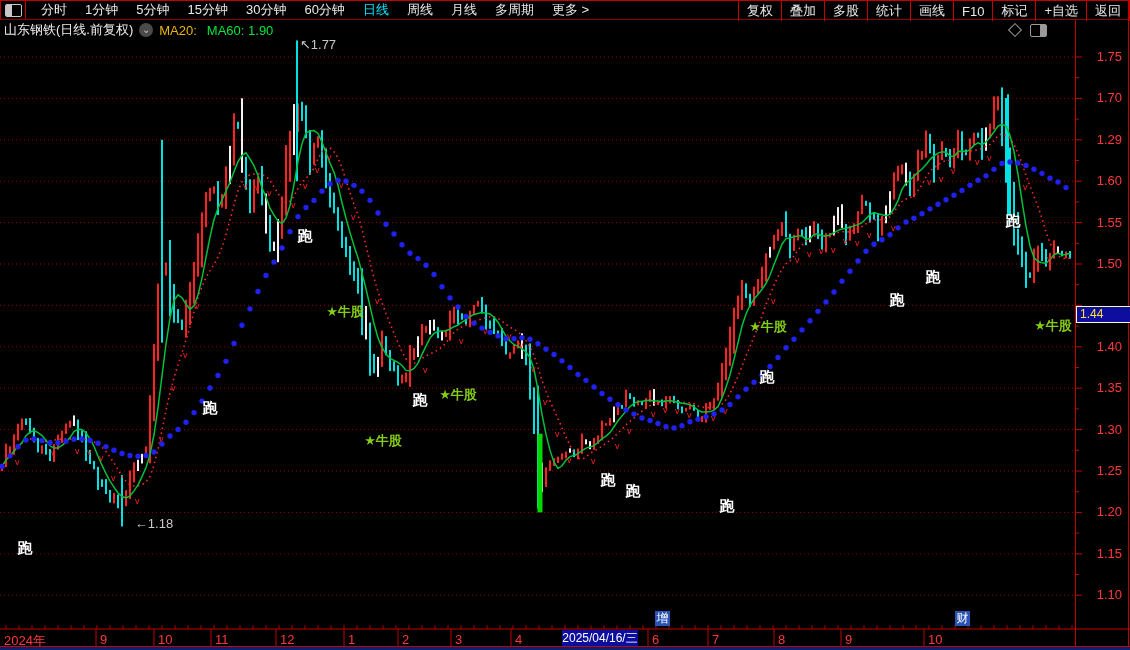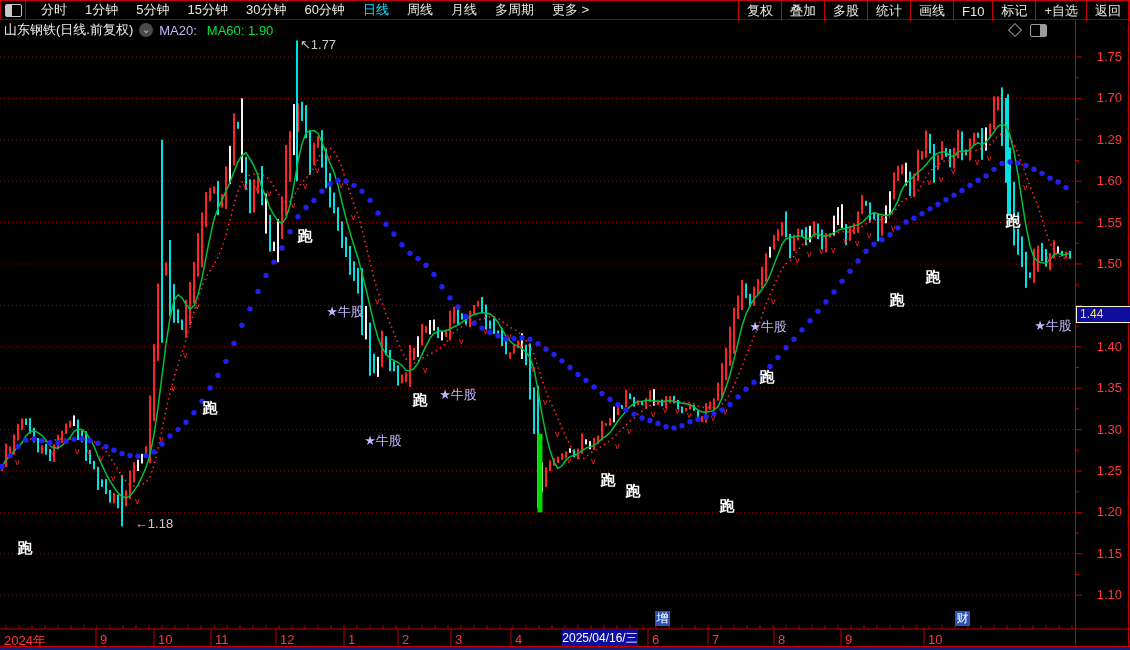--- a/index.html
+++ b/index.html
@@ -18,40 +18,40 @@
   .menu-item.active{color:#00e5ff;}
   .right-buttons{margin-left:auto;display:flex;align-items:stretch;}
   .tb-btn{border-left:1px solid #c40000;padding:10px 8px;display:flex;align-items:center;white-space:nowrap;cursor:default;}
   .tb-btn:last-child{border-right:1px solid #c40000;}
   
   .title-row{position:absolute;left:0;top:21px;width:1075px;height:18px;display:flex;align-items:center;
            color:#ececec;font-size:13px;}
   .title-row .sym{margin-left:4px;}
   .chev-circle{width:14px;height:14px;border-radius:50%;background:#4a4a4a;color:#c4c4c4;font-size:10px;
            line-height:13px;text-align:center;margin:0 6px;}
-  .ma20{color:#c4b5fd;margin-right:10px;}
+  .ma20{color:#eab308;margin-right:10px;}
   .ma60{color:#00e43c;}
   .title-icons{margin-left:auto;display:flex;align-items:center;gap:10px;margin-right:28px;}
   .diamond{width:8px;height:8px;border:1px solid #9a9a9a;transform:rotate(45deg);}
   .panel-icon{width:15px;height:11px;border:1px solid #9a9a9a;border-radius:2px;
            background:linear-gradient(to left,#9a9a9a 38%,#000 38%);}
   
   #chart-svg{position:absolute;left:0;top:0;}
   .vline{position:absolute;width:1px;background:#c40000;}
   .ylab{position:absolute;left:1080px;width:42px;text-align:right;color:#ff3838;font-size:13px;}
   .price-tag{position:absolute;left:1076px;width:50px;height:15px;background:#0d0d9e;border:1px solid #fef9c3;
            color:#fde047;font-size:12px;line-height:15px;padding-left:3px;}
   .xlab{position:absolute;top:632px;color:#ff3838;font-size:13px;}
   .date-box{position:absolute;left:562px;top:630px;width:76px;height:16px;background:#0d0d9e;color:#fff;
            font-size:12px;line-height:16px;text-align:center;}
   .badge{position:absolute;width:15px;height:15px;background:#2a52b4;color:#fff;font-size:12px;
            line-height:15px;text-align:center;}
   .run{position:absolute;transform:translate(-50%,-50%);color:#fff;font-size:15px;font-weight:bold;
            text-shadow:1px 1px 0 #000;}
-  .bull{position:absolute;transform:translate(-50%,-50%);color:#c4b5fd;font-size:13px;font-weight:normal;white-space:nowrap;}
+  .bull{position:absolute;transform:translate(-50%,-50%);color:#84cc16;font-size:13px;font-weight:bold;white-space:nowrap;}
   .callout{position:absolute;transform:translate(-50%,-50%);color:#c9c9c9;font-size:13px;white-space:nowrap;}
   .wm{position:absolute;left:988px;top:601px;width:136px;text-align:center;color:#fff;font-weight:bold;z-index:5;}
   .wm .l1{font-size:23px;line-height:25px;}
   .wm .l2{font-size:17px;line-height:19px;}
   .bottom-strip{position:absolute;left:0;top:647px;width:1130px;height:3px;background:#0a2070;}
   .hline{position:absolute;height:1px;background:#c40000;}
 </style>
 </head>
 <body>
 

